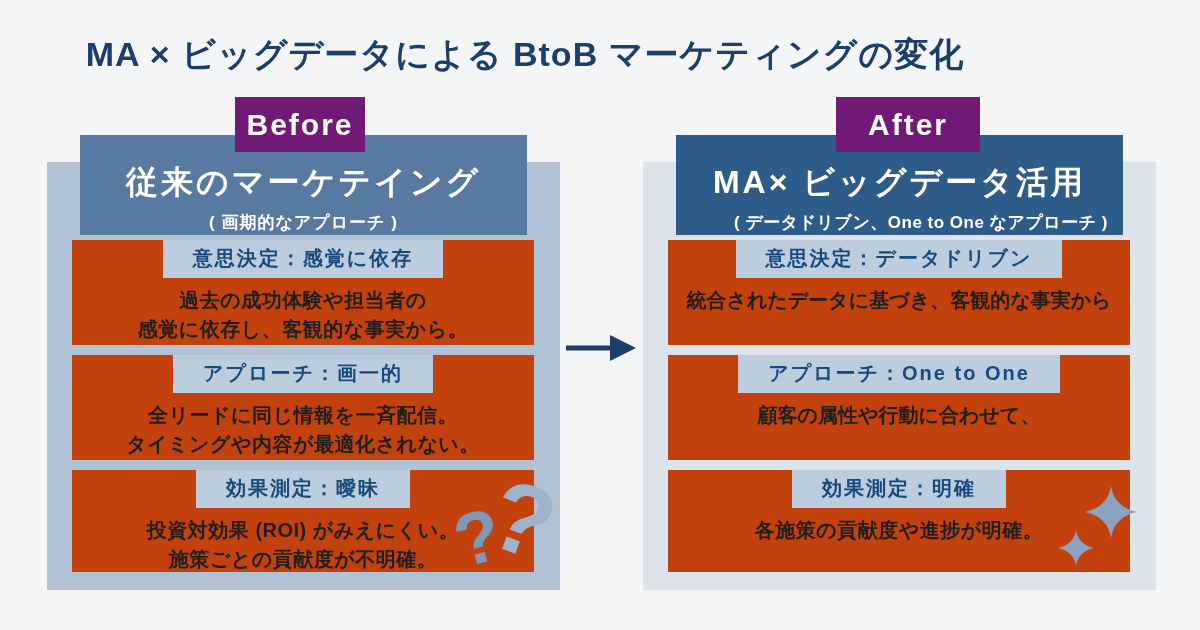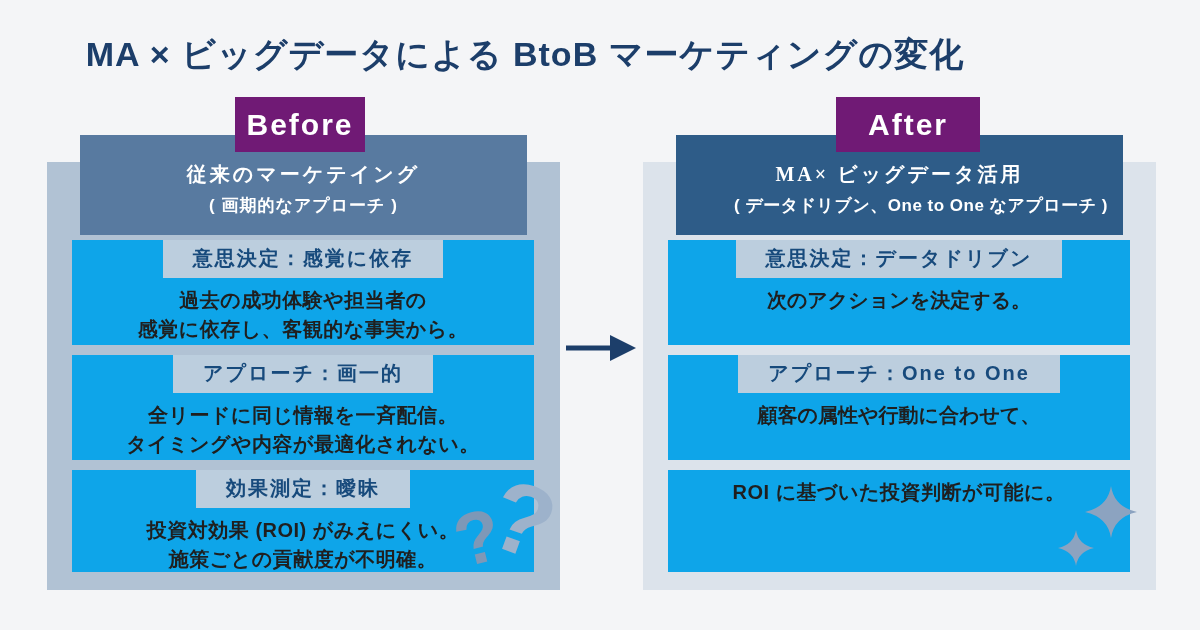--- a/index.html
+++ b/index.html
@@ -22,36 +22,36 @@
   .panel.before{left:47px;background:#b1c2d4;}
   .panel.after{left:643px;background:#dce3eb;}
 
   
   .header-box{
     position:absolute;top:135px;width:447px;height:100px;
     color:#ffffff;text-align:center;z-index:2;
   }
   .header-box.before{left:80px;background:#587aa0;}
   .header-box.after{left:676px;background:#2e5c88;text-align:center;}
-  .header-title{margin-top:26px;font-size:20px;font-weight:bold;letter-spacing:3px;font-family:Liberation Serif, serif;}
+  .header-title{margin-top:26px;font-size:32px;font-weight:bold;letter-spacing:3px;}
   .header-sub{margin-top:6px;font-size:17px;font-weight:bold;letter-spacing:1px;}
 
   
   .badge{
     position:absolute;top:97px;height:55px;z-index:3;
     background:#701a75;color:#ffffff;
     display:flex;align-items:center;justify-content:center;
     font-size:30px;font-weight:bold;letter-spacing:2px;
   }
   .badge.before{left:235px;width:130px;}
   .badge.after{left:836px;width:144px;}
 
   
   .card{
-    position:absolute;width:462px;background:#0ea5e9;
+    position:absolute;width:462px;background:#c2410c;
     text-align:center;z-index:1;
   }
   .card.c1{top:240px;height:105px;}
   .card.c2{top:355px;height:105px;}
   .card.c3{top:470px;height:102px;}
   .col-before .card{left:72px;}
   .col-after  .card{left:668px;}
 
   .card-label{
     display:inline-block;margin-top:0;
@@ -138,34 +138,35 @@
     <div class="header-box after">
       <div class="header-title">MA× ビッグデータ活用</div>
       <div class="header-sub" style="letter-spacing:0.5px;margin-left:43px;">( データドリブン、One to One なアプローチ )</div>
     </div>
 
     <div class="badge after">After</div>
 
     <div class="card c1">
       <div class="card-label">意思決定：データドリブン</div>
       <div class="card-body" style="letter-spacing:0;">
-        <div>次のアクションを決定する。</div>
+        <div>統合されたデータに基づき、客観的な事実から</div>
       </div>
     </div>
 
     <div class="card c2">
       <div class="card-label">アプローチ：One to One</div>
       <div class="card-body" style="letter-spacing:0;">
         <div>顧客の属性や行動に合わせて、</div>
       </div>
     </div>
 
     <div class="card c3">
+      <div class="card-label">効果測定：明確</div>
       <div class="card-body">
-        <div>ROI に基づいた投資判断が可能に。</div>
+        <div>各施策の貢献度や進捗が明確。</div>
       </div>
     </div>
 
     <div class="sparkle big">
       <svg width="52" height="52" viewBox="0 0 100 100">
         <path d="M50,0 Q56,40 100,50 Q56,60 50,100 Q44,60 0,50 Q44,40 50,0 Z" fill="#8ca3c0"></path>
       </svg>
     </div>
     <div class="sparkle small">
       <svg width="36" height="36" viewBox="0 0 100 100">

